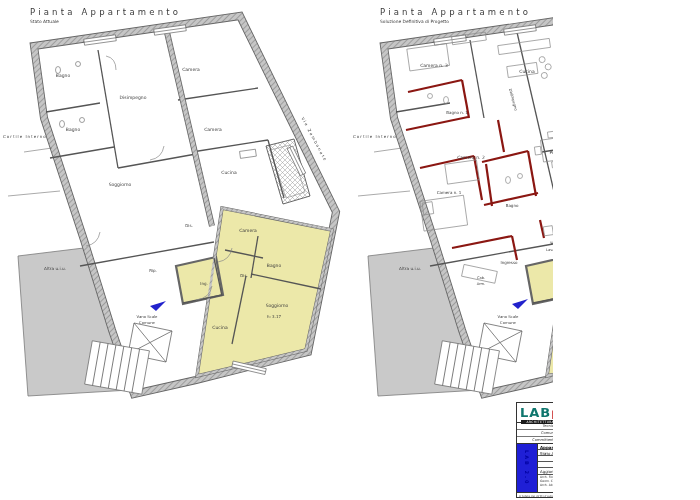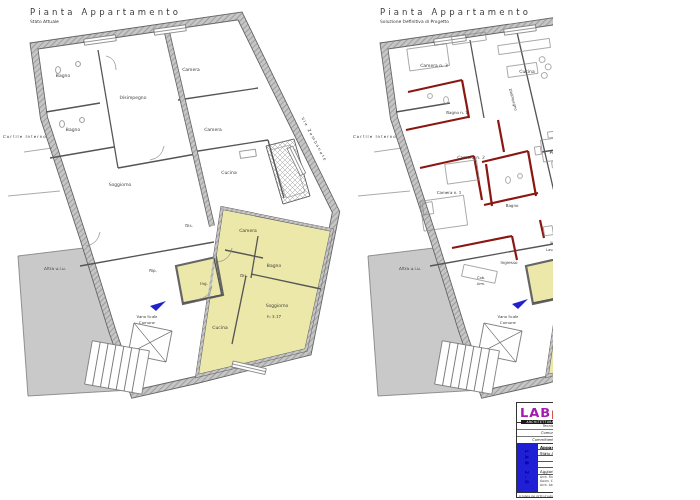--- a/index.html
+++ b/index.html
@@ -4,21 +4,21 @@
 <style>
   html,body{margin:0;padding:0;background:#fff;}
   .page{position:relative;width:553px;height:500px;background:#ffffff;overflow:hidden;font-family:"DejaVu Sans",sans-serif;}
   svg.plan{position:absolute;top:0;}
   svg text{font-family:"DejaVu Sans",sans-serif;fill:#3c3c3c;}
 
   
   .tblock{position:absolute;left:516px;top:402px;width:200px;height:96px;background:#fff;font-size:4px;color:#222;}
   .tb-top{position:relative;height:20px;border-bottom:1px solid #333;}
   .tb-logo{position:absolute;left:3px;top:2px;display:flex;align-items:flex-end;}
-  .lab{font-size:13px;font-weight:bold;letter-spacing:1px;color:#a21caf;line-height:12px;}
+  .lab{font-size:13px;font-weight:bold;letter-spacing:1px;color:#0f766e;line-height:12px;}
   .bldg{display:inline-block;width:9px;height:14px;background:#c41414;margin:0 1px;clip-path:polygon(0 40%,25% 40%,25% 15%,55% 15%,55% 0,100% 0,100% 100%,0 100%);}
   .ver{font-size:13px;font-weight:bold;color:#111;line-height:12px;margin-left:21px;}
   .tagbar{position:absolute;left:1px;top:15px;width:58px;height:4px;background:#1a1a1a;color:#fff;font-size:3px;text-align:center;line-height:4px;letter-spacing:.4px;}
   .tb-address{position:absolute;left:64px;top:4px;right:2px;font-size:3px;color:#555;white-space:nowrap;overflow:hidden;}
   .tb-info{height:21px;border-bottom:1px solid #333;}
   .tb-info .irow{display:flex;height:7px;border-bottom:.5px solid #777;box-sizing:border-box;}
   .tb-info .irow:last-child{border-bottom:none;}
   .ilbl{width:42px;text-align:right;padding:1px 2px 0 0;color:#333;border-right:.5px solid #777;box-sizing:border-box;font-size:3.6px;}
   .ival{flex:1;padding:1px 0 0 2px;font-size:3.8px;color:#111;}
   .tb-main{position:relative;height:49px;border-bottom:.5px solid #333;display:flex;}

